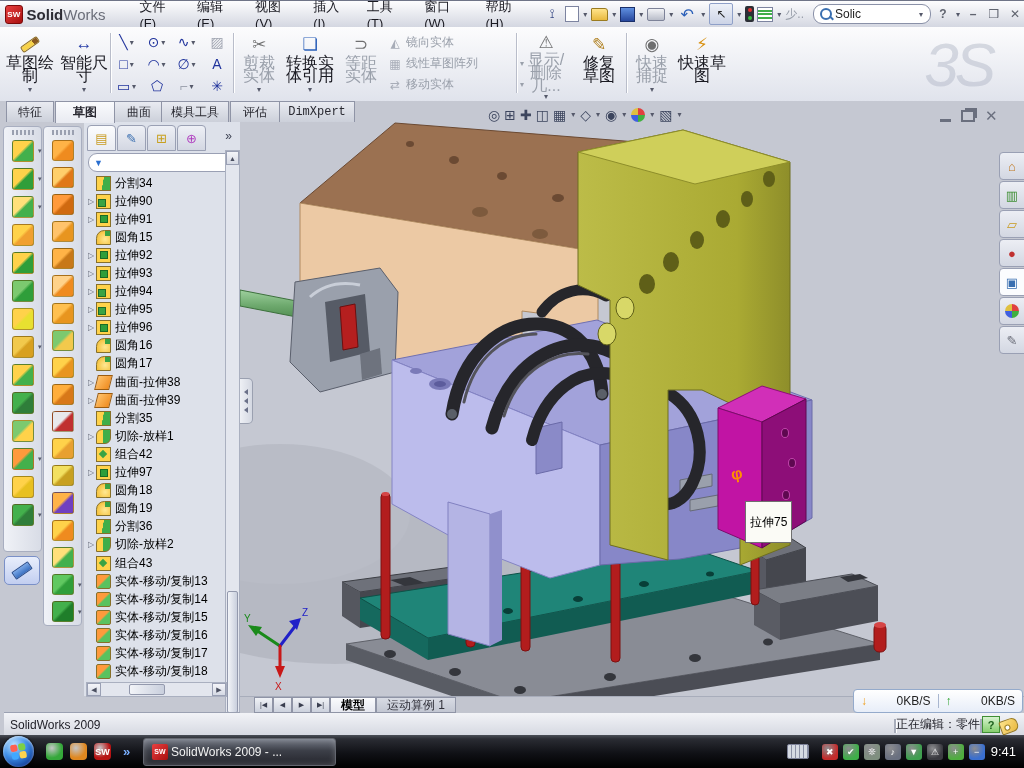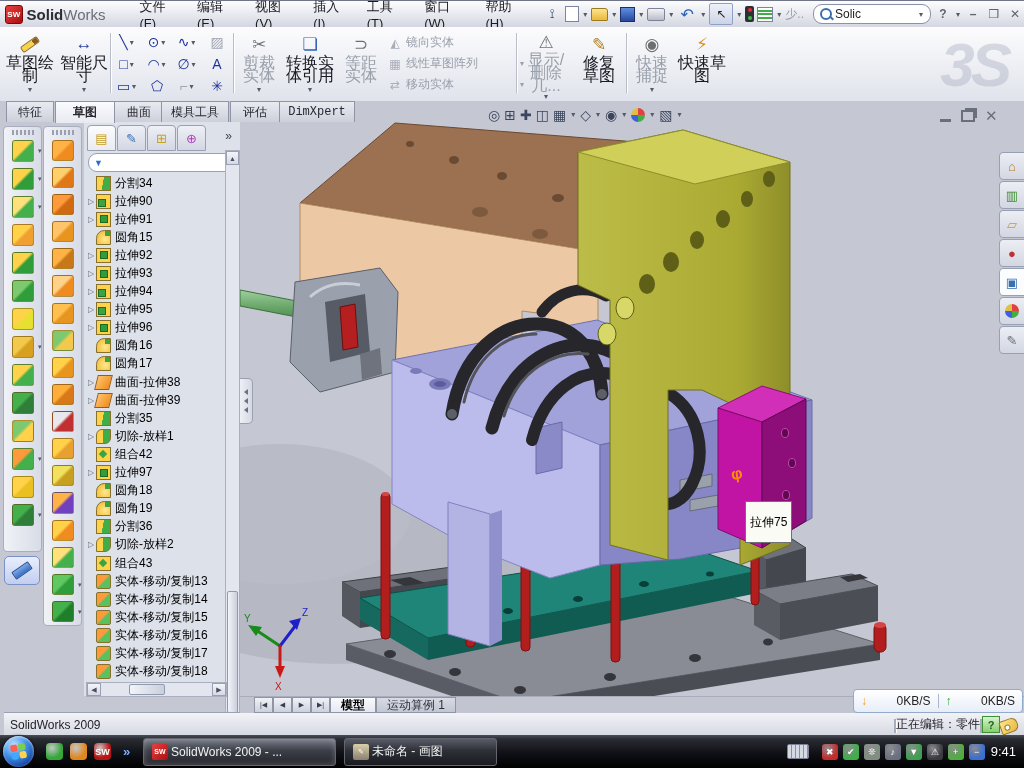--- a/index.html
+++ b/index.html
@@ -53,21 +53,21 @@
   .dimic{color:#2a3fa8;font-size:15px;font-weight:bold;}
   #sk-grid{position:absolute;left:112px;top:4px;width:120px;height:66px;
     display:grid;grid-template-columns:repeat(4,1fr);grid-auto-rows:22px;}
   .skc{display:flex;align-items:center;justify-content:center;gap:1px;}
   .skg{color:#20339c;font-size:14px;line-height:14px;}
   .skc.off .skg{color:#a0a5b1;}
   .stack{position:absolute;left:388px;top:5px;width:124px;}
   .stk{display:flex;align-items:center;height:21px;gap:4px;color:#9aa0ab;font-size:12px;}
   .stki{color:#a8adb8;font-size:12px;width:14px;text-align:center;}
   .stkdd{position:absolute;right:-12px;font-size:8px;color:#9aa0ab;}
-  #watermark{position:absolute;right:16px;top:2px;font-size:62px;font-style:italic;font-weight:bold;
+  #watermark{position:absolute;right:32px;top:2px;font-size:62px;font-style:italic;font-weight:normal;
     color:#aeb4c4;opacity:.45;letter-spacing:-4px;}
   
   #tabsrow{position:absolute;left:0;top:101px;width:1024px;height:21px;background:#c5c8d2;}
   .ctab{position:absolute;top:0;height:20px;display:flex;align-items:center;justify-content:center;
     font-size:12px;color:#2a2a32;background:linear-gradient(#e9ebf1,#ccd0da);
     border:1px solid #8f94a6;border-bottom:none;font-family:Liberation Mono, monospace;}
   .ctab.active{background:linear-gradient(#fafbfd,#e8eaf1);height:21px;z-index:2;font-weight:bold;}
   
   .vtool{position:absolute;width:37px;background:linear-gradient(90deg,#f0f2f7,#d8dce6);
     border:1px solid #a8aec0;border-radius:4px;display:flex;flex-direction:column;align-items:center;}
@@ -842,24 +842,20 @@
       <span class="qlic" style="background: radial-gradient(circle at 35% 30%, rgba(255, 255, 255, 0.75), rgb(53, 168, 58) 60%);"></span>
       <span class="qlic" style="background: radial-gradient(circle at 35% 30%, rgba(255, 255, 255, 0.75), rgb(224, 136, 32) 60%);"></span>
       <span class="qlic" style="background: radial-gradient(circle at 35% 30%, rgba(255, 255, 255, 0.75), rgb(184, 20, 20) 60%);">SW</span>
       <span class="qlic" style="color: rgb(122, 176, 255); font-size: 13px;">»</span>
     </div>
   <div id="taskbtns" style="display:flex;">
       <div class="tbtn active" style="width: 175px;">
         <span class="tbic16" style="background:linear-gradient(135deg,#e84040,#a80f0f);">SW</span>
         <span style="overflow:hidden;white-space:nowrap;">SolidWorks 2009 - ...</span>
       </div>
-      <div class="tbtn" style="width: 135px;">
-        <span class="tbic16" style="background:linear-gradient(#d8cfa8,#8a8070);">✎</span>
-        <span style="overflow:hidden;white-space:nowrap;">未命名 - 画图</span>
-      </div>
     </div>
   <div id="tray">
     <span class="kbd"></span>
     <span id="trayicons" style="display:flex;gap:5px;">
         <span class="trico" style="background: radial-gradient(circle at 35% 30%, rgba(255, 255, 255, 0.5), rgb(196, 43, 43) 65%);">✖</span>
         <span class="trico" style="background: radial-gradient(circle at 35% 30%, rgba(255, 255, 255, 0.5), rgb(63, 174, 73) 65%);">✔</span>
         <span class="trico" style="background: radial-gradient(circle at 35% 30%, rgba(255, 255, 255, 0.5), rgb(127, 143, 127) 65%);">❊</span>
         <span class="trico" style="background: radial-gradient(circle at 35% 30%, rgba(255, 255, 255, 0.5), rgb(106, 112, 128) 65%);">♪</span>
         <span class="trico" style="background: radial-gradient(circle at 35% 30%, rgba(255, 255, 255, 0.5), rgb(63, 159, 79) 65%);">▼</span>
         <span class="trico" style="background: radial-gradient(circle at 35% 30%, rgba(255, 255, 255, 0.5), rgb(58, 58, 64) 65%);">⚠</span>

